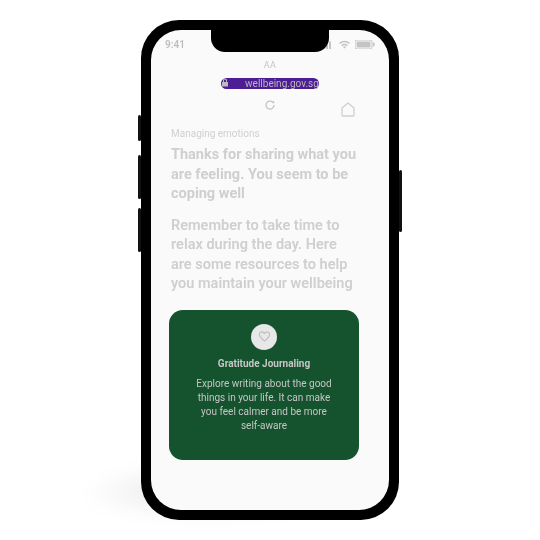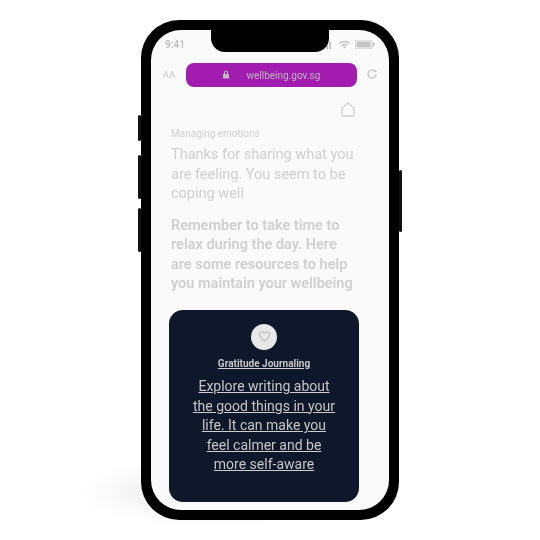--- a/index.html
+++ b/index.html
@@ -50,47 +50,47 @@
   .status-bar {
     height: 28px; display: flex; justify-content: space-between; align-items: center;
     padding: 0 14px; font-size: 10px; font-weight: 600; color: #bdbdbd; gap: 28px;
   }
   .status-right { display: flex; gap: 4px; align-items: center; }
   .sig svg, .wifi svg, .bat svg { display:block; }
   .addr-bar {
     height: 30px; margin: 2px 10px 0 10px;
     display: flex; align-items: center;
     gap: 8px;
+    flex-direction: column;
   }
   .aa { font-size: 9px; color:#c4c4c4; letter-spacing:0.5px; padding:0 2px; }
   .addr-pill {
-    flex:1; height: 24px; background:#a21caf;
+    flex:1; height: 24px; background:#4c1d95;
     border-radius: 8px; display:flex; align-items:center; justify-content:center;
     gap:16px; font-size:10px; color:#b8b8b8;
   }
   .reload { color:#c4c4c4; }
   .content {
     padding: 10px 32px 0 20px;
     color: #cfcfcf;
   }
   .top-icons { display:flex; justify-content:flex-end; margin-bottom:6px; }
   .eyebrow { font-size: 10px; color:#d0d0d0; margin-bottom:6px; }
-  .headline { font-size: 14.5px; line-height:1.35; font-weight:400; color:#cfcfcf; margin-bottom:12px; }
+  .headline { font-size: 14.5px; line-height:1.35; font-weight:700; color:#cfcfcf; margin-bottom:12px; }
   .para { font-size: 14.5px; line-height:1.35; font-weight:600; color:#cfcfcf; margin-bottom:16px; }
   .card {
-    background:#0f172a; border-radius:14px;
+    background:#14532d; border-radius:14px;
     margin: 6px -2px 0 -2px;
     padding: 14px 16px 14px 16px;
     text-align:center;
-    text-decoration:underline;
   }
   .card-icon { display:flex; justify-content:center; margin-bottom:8px; }
   .heart-bg { width:26px; height:26px; border-radius:50%; background:#e8e8e8; display:flex; align-items:center; justify-content:center; }
   .card-title { font-size:10px; font-weight:700; color:#c6c6c6; margin-bottom:8px; }
-  .card-body { font-size:14px; line-height:1.4; color:#c6c6c6; margin:0 6px 13px 6px; }
+  .card-body { font-size:10px; line-height:1.4; color:#c6c6c6; margin:0 6px 13px 6px; }
   .cta {
     display:inline-block; background:#d2d2d2; color:#fff;
     font-size:10px; font-weight:700;
     padding: 9px 22px; border-radius: 20px; border:none;
   }
 </style>
 </head>
 <body>
 
 <div class="shadow"></div>

